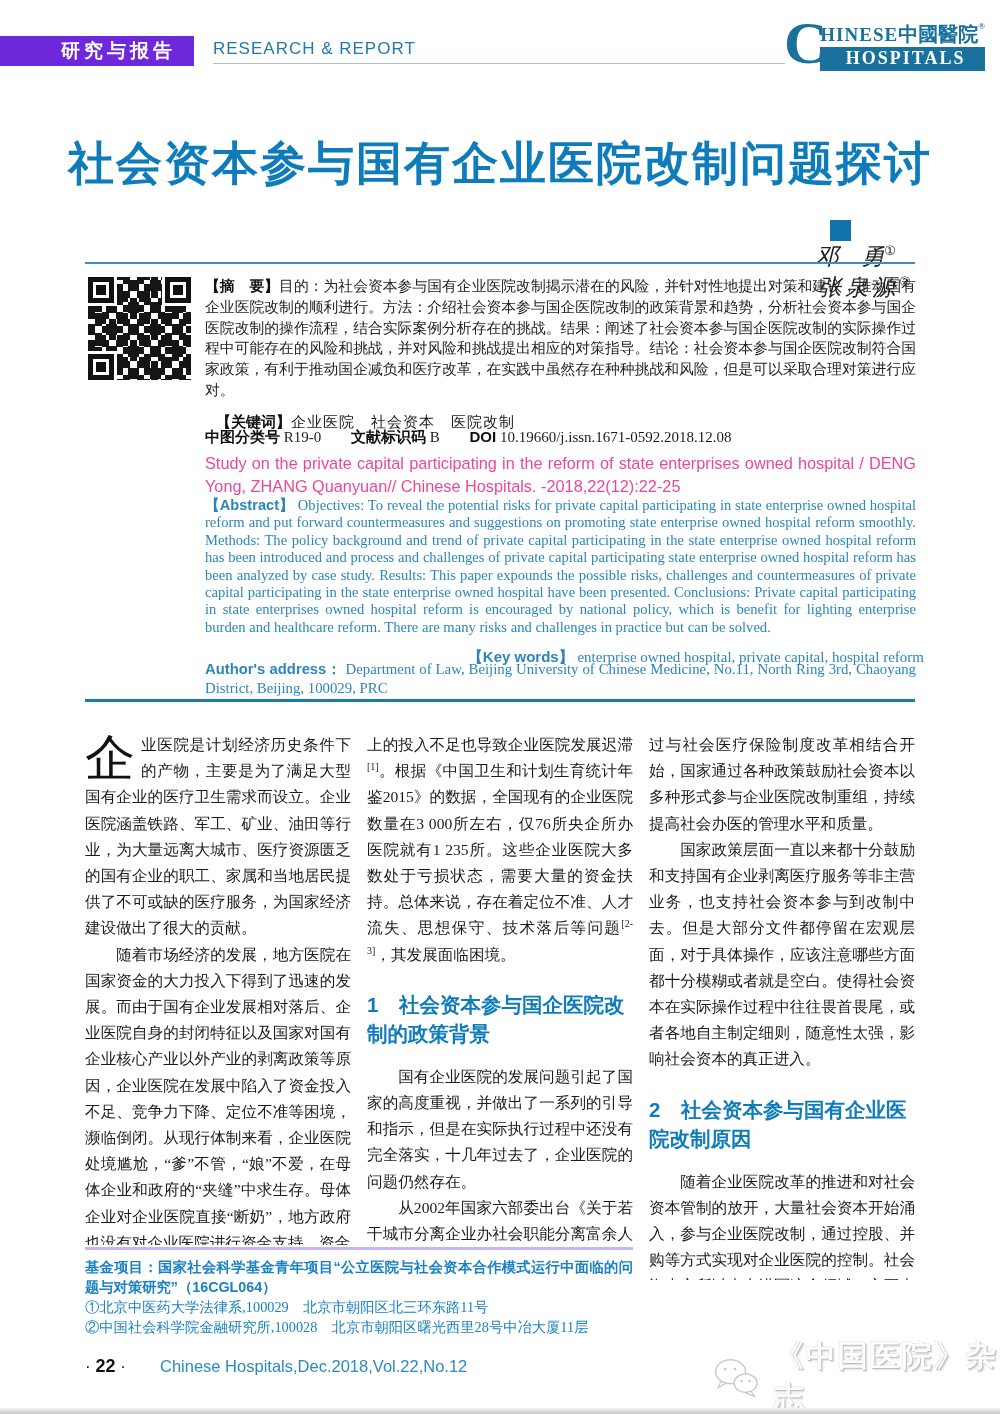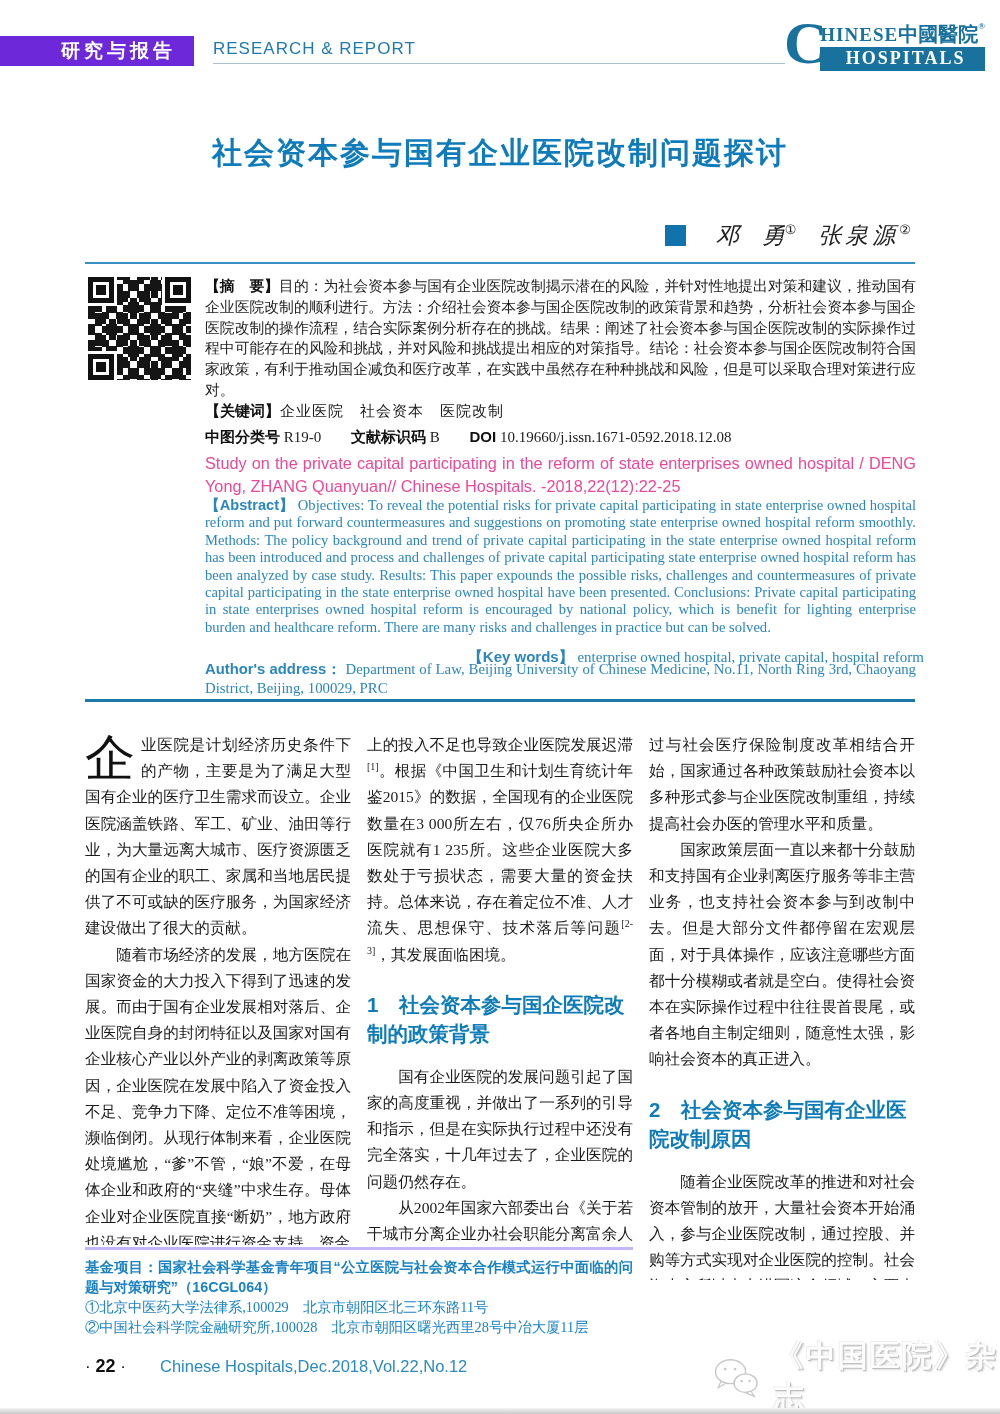--- a/index.html
+++ b/index.html
@@ -31,46 +31,46 @@
   .logo-reg{font-size:9px; margin-top:-3px;}
   .logo-hosp{
     margin-top:1px; background:#19719e; color:#fff; text-align:center;
     font-family:"Liberation Serif",serif; font-weight:bold; font-size:18px;
     letter-spacing:2px; padding:1px 0 2px 6px;
   }
   
   .title{
     position:absolute; left:60px; top:133px; width:880px; text-align:center;
     font-family:"Liberation Sans","DejaVu Sans",sans-serif;
-    font-weight:900; font-size:30px; letter-spacing:2px; color:#0e7bba; margin:0;
+    font-weight:900; font-size:46px; letter-spacing:2px; color:#0e7bba; margin:0;
   }
   .authors{
     position:absolute; right:85px; top:220px; display:flex; align-items:center;
-    font-size:23px; font-style:italic; color:#222;
+    font-size:23px; font-style:italic; color:#222;flex-direction:column;
   }
   .author-square{width:21px; height:21px; background:#1173ab; margin-right:30px; font-style:normal;}
   .author-name{margin-left:22px; letter-spacing:4px;}
   .author-sup{font-size:13px; vertical-align:super; font-style:normal;}
   .authors-rule{position:absolute; left:85px; top:262px; width:830px; height:2px; background:#3b90c2;}
   
   .qr{
     position:absolute; left:88px; top:277px; width:103px; height:103px;
     background:
       repeating-conic-gradient(#151515 0 25%, transparent 0 50%) 0 0/14px 14px,
       repeating-conic-gradient(#151515 0 25%, #ffffff 0 50%) 7px 3px/22px 22px;
   }
   .qr .f{position:absolute; width:16px; height:16px; border:5px solid #111; background:#fff; outline:3px solid #fff;}
   .qr .f i{position:absolute; left:3px; top:3px; width:10px; height:10px; background:#111;}
   .qr .tl{left:0; top:0;} .qr .tr{right:0; top:0;} .qr .bl{left:0; bottom:0;}
   .abs-cn{
     position:absolute; left:205px; top:276px; width:711px;
     font-size:14.8px; line-height:20.8px; text-align:justify; color:#222; margin:0;
   }
   .lbl-b{font-family:"Liberation Sans","DejaVu Sans",sans-serif; font-weight:bold; color:#111;}
-  .kw-cn{position:absolute; left:205px; top:402px; width:711px; font-size:15px; margin:0;}
+  .kw-cn{position:absolute; left:205px; top:402px; width:711px; font-size:15px; margin:11px;}
   .kw-cn .val{letter-spacing:1px;}
   .cls{position:absolute; left:205px; top:428px; width:711px; font-size:15px; margin:0;}
   .cls .gap{display:inline-block; width:26px;}
   
   .en-title{
     position:absolute; left:205px; top:452px; width:711px; margin:0;
     font-family:"Liberation Sans","DejaVu Sans",sans-serif;
     font-size:16.3px; line-height:23px; color:#ec4899; text-align:justify;
   }
   .en-abs{

